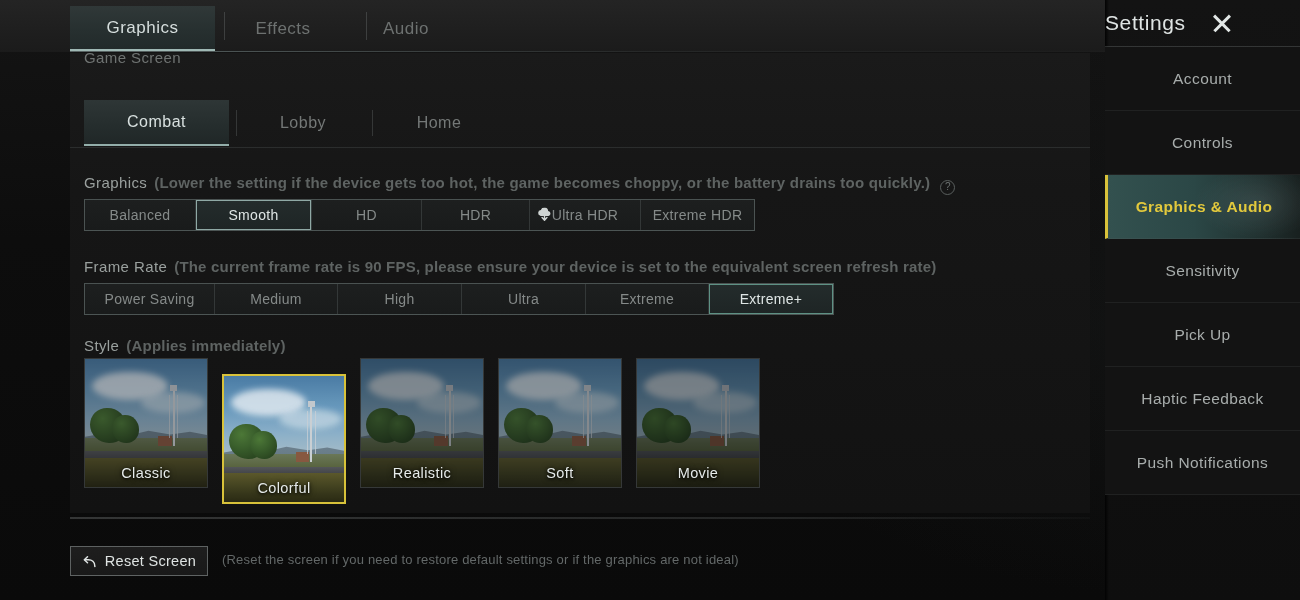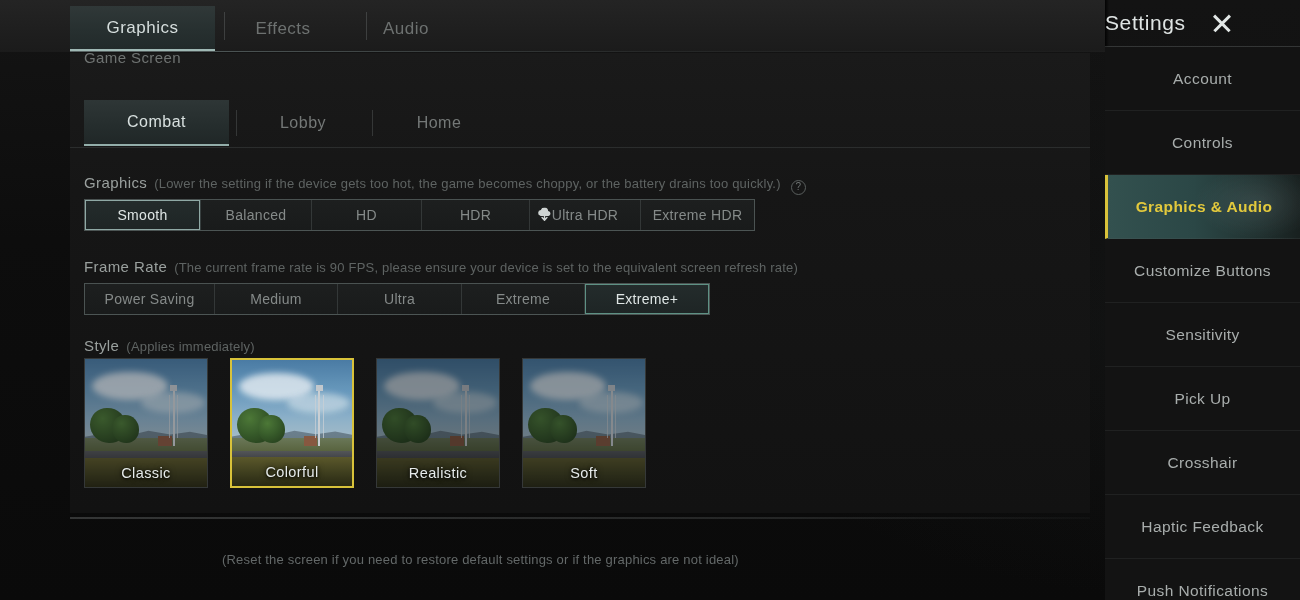--- a/index.html
+++ b/index.html
@@ -74,21 +74,21 @@
     position: absolute; left: 0; top: 94px; width: 1020px; height: 1px;
     background: rgba(120,128,128,0.22);
   }
 
   
   .group-label {
     position: absolute; display: flex; align-items: baseline; gap: 7px;
     white-space: nowrap;
   }
   .group-label .gl-main { font-size: 15px; color: #9aa09e; letter-spacing: .4px; }
-  .group-label .gl-hint { font-size: 13px; color: #5e6362; letter-spacing: .2px; }
+  .group-label .gl-hint { font-size: 15px; color: #5e6362; letter-spacing: .2px; font-weight: bold; }
   .help-icon {
     display: inline-flex; align-items: center; justify-content: center;
     width: 15px; height: 15px; border-radius: 50%;
     border: 1px solid #5a5f5e; color: #6e7372;
     font-size: 10px; line-height: 1; margin-left: 3px; position: relative; top: 2px;
   }
 
   
   .segrow {
     position: absolute; height: 32px; display: flex;
@@ -107,27 +107,27 @@
     background: linear-gradient(180deg, #242c2c 0%, #1e2525 100%);
     box-shadow: inset 0 0 0 1px #8fa9a5;
   }
   .seg.selected.teal { box-shadow: inset 0 0 0 1px #5e9184; }
   .cloud-dl {
     position: absolute; left: 6px; top: 50%; transform: translateY(-50%);
     width: 17px; height: 15px;
   }
 
   
-  .thumbs { position: absolute; left: 14px; top: 305px; display: flex; gap: 22px; }
+  .thumbs { position: absolute; left: 14px; top: 305px; display: flex; gap: 14px; }
   .thumb {
     position: relative; width: 124px; height: 130px;
     border: 1px solid rgba(90,96,96,0.5);
     overflow: hidden; background: #111;
   }
-  .thumb.selected { border: 2px solid #d8c23a; }
+  .thumb.selected { border: 2px solid #d8c23a; margin-top: 16px; }
   .thumb-art { position: absolute; inset: 0; }
   .sky {
     position: absolute; left: 0; top: 0; width: 100%; height: 62%;
     background: linear-gradient(180deg, #4c7ea8 0%, #6a9cc0 40%, #8fb4cd 75%, #a8bfcc 100%);
   }
   .cloud1 {
     position: absolute; left: 6%; top: 10%; width: 62%; height: 22%;
     background: rgba(240,245,248,0.78); border-radius: 50%;
     filter: blur(3px);
   }
@@ -288,25 +288,25 @@
     </div>
     <div class="subtabs-rule"></div>
 
     <div class="group-label" style="left:14px;top:121px;">
       <span class="gl-main">Graphics</span>
       <span class="gl-hint">(Lower the setting if the device gets too hot, the game becomes choppy, or the battery drains too quickly.)</span>
       <span class="help-icon">?</span>
     </div>
 
     <div class="segrow" style="left:14px;top:146px;">
+      <div class="seg" style="width:111px;">
+        <span>Balanced</span>
+      </div>
       <div class="seg selected" style="width:116px;">
         <span>Smooth</span>
-      </div>
-      <div class="seg" style="width:111px;">
-        <span>Balanced</span>
       </div>
       <div class="seg" style="width:110px;">
         <span>HD</span>
       </div>
       <div class="seg" style="width:108px;">
         <span>HDR</span>
       </div>
       <div class="seg" style="width:111px;">
         <svg class="cloud-dl" viewBox="0 0 24 22">
           <path d="M6 12a4.2 4.2 0 0 1 .6-8.3A5.6 5.6 0 0 1 17.4 5 3.9 3.9 0 0 1 18 12.6H6z" fill="#cfd4d3"></path>
@@ -323,20 +323,23 @@
       <span class="gl-main">Frame Rate</span>
       <span class="gl-hint">(The current frame rate is 90 FPS, please ensure your device is set to the equivalent screen refresh rate)</span>
     </div>
 
     <div class="segrow" style="left:14px;top:230px;">
       <div class="seg" style="width:130px;">
         <span>Power Saving</span>
       </div>
       <div class="seg" style="width:123px;">
         <span>Medium</span>
+      </div>
+      <div class="seg" style="width:124px;">
+        <span>High</span>
       </div>
       <div class="seg" style="width:124px;">
         <span>Ultra</span>
       </div>
       <div class="seg" style="width:123px;">
         <span>Extreme</span>
       </div>
       <div class="seg selected teal" style="width:124px;">
         <span>Extreme+</span>
       </div>
@@ -422,26 +425,52 @@
             <div class="tower-top"></div>
           <div class="road"></div>
             <div class="field"></div>
           <div class="tree a"></div>
             <div class="tree b"></div>
           <div class="thumb-veil v-soft"></div>
         </div>
         <div class="thumb-label">Soft</div>
       </div>
 
+      <div class="thumb">
+        <div class="thumb-art">
+          <div class="sky"></div>
+            <div class="cloud1"></div>
+            <div class="cloud2"></div>
+          <div class="hills"></div>
+            <div class="ground-far"></div>
+          <div class="shack"></div>
+          <div class="tower-x"></div>
+            <div class="tower-mast"></div>
+            <div class="tower-top"></div>
+          <div class="road"></div>
+            <div class="field"></div>
+          <div class="tree a"></div>
+            <div class="tree b"></div>
+          <div class="thumb-veil v-movie"></div>
+        </div>
+        <div class="thumb-label">Movie</div>
+      </div>
 
     </div>
   </div>
 
   <div class="bottom-rule"></div>
 
+  <div class="reset-btn">
+    <svg width="16" height="15" viewBox="0 0 18 16">
+      <path d="M14.5 13.5C14.5 8.5 11 6 7 6H3.2" stroke="#dfe4e3" stroke-width="1.7" fill="none" stroke-linecap="round"></path>
+      <path d="M6.2 2.6 2.6 6l3.6 3.4" stroke="#dfe4e3" stroke-width="1.7" fill="none" stroke-linecap="round" stroke-linejoin="round"></path>
+    </svg>
+    <span>Reset Screen</span>
+  </div>
   <div class="reset-note">(Reset the screen if you need to restore default settings or if the graphics are not ideal)</div>
 
   <div class="sidebar">
     <div class="sb-edge"></div>
 
     <div class="sb-header">
       <span class="sb-title">Settings</span>
       <span class="sb-close"></span>
     </div>
     <div class="sb-header-rule"></div>
@@ -450,32 +479,26 @@
       <div class="sb-item">
         <span>Account</span>
       </div>
       <div class="sb-item">
         <span>Controls</span>
       </div>
       <div class="sb-item active">
         <span>Graphics &amp; Audio</span>
       </div>
       <div class="sb-item">
-        <span>Customize Buttons</span>
-      </div>
-      <div class="sb-item">
         <span>Sensitivity</span>
       </div>
       <div class="sb-item">
         <span>Pick Up</span>
       </div>
       <div class="sb-item">
-        <span>Crosshair</span>
-      </div>
-      <div class="sb-item">
         <span>Haptic Feedback</span>
       </div>
       <div class="sb-item">
         <span>Push Notifications</span>
       </div>
     </div>
   </div>
 
 </div>
 

